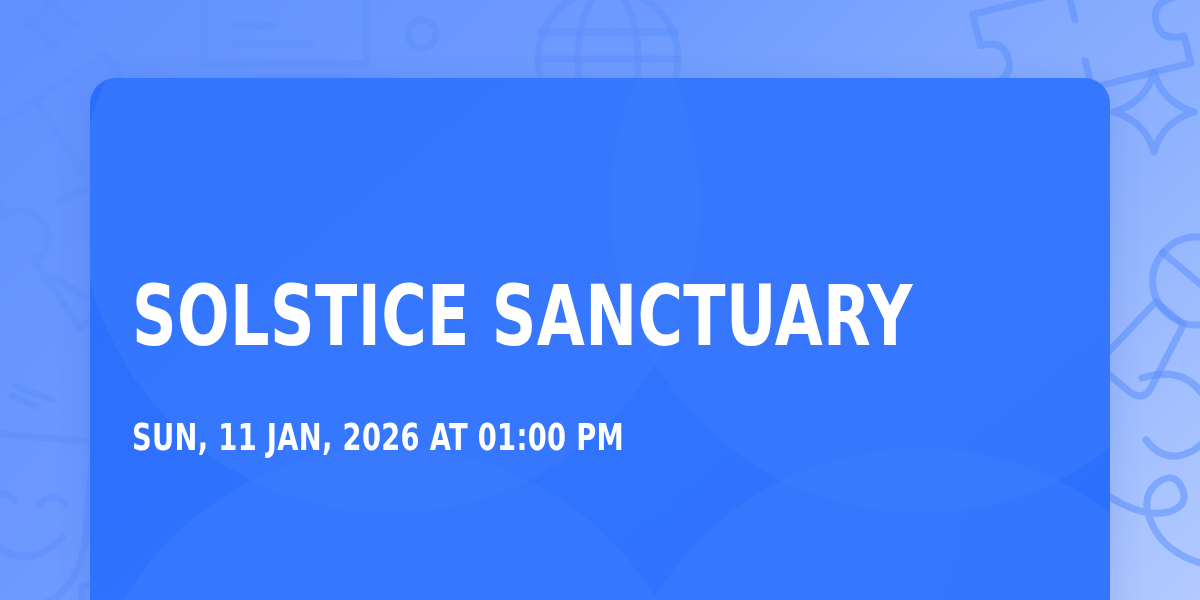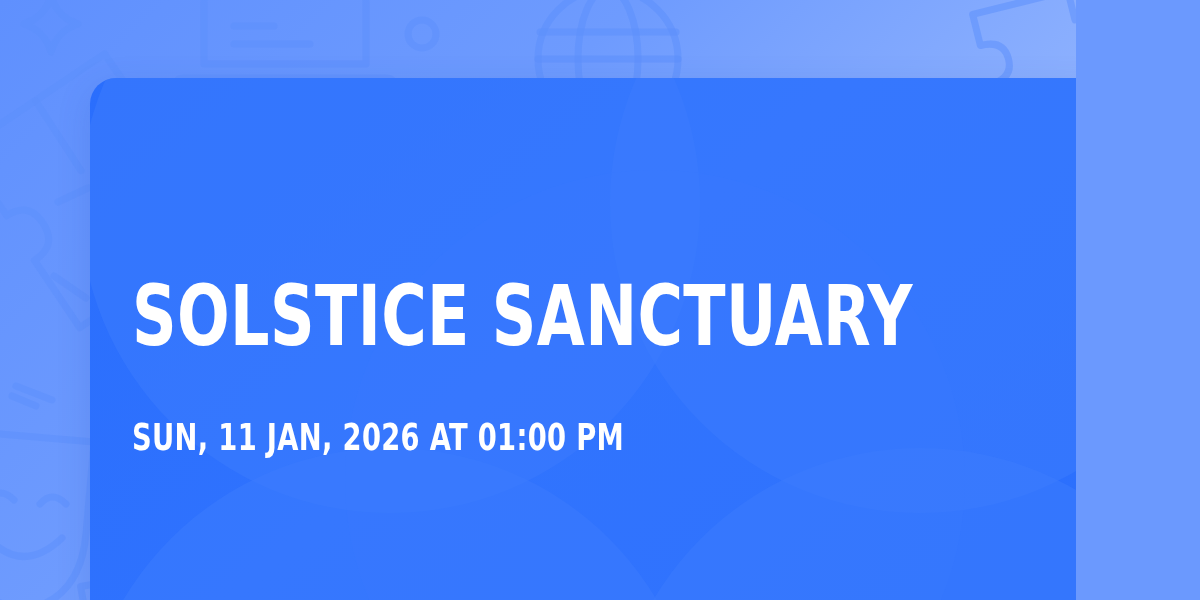--- a/index.html
+++ b/index.html
@@ -10,21 +10,21 @@
     overflow:hidden;
   }
 
   body {
     font-family:"Liberation Sans", sans-serif;
     background:#6b99fe;
   }
 
   #banner {
     position:relative;
-    width:1076px;
+    width:1200px;
     height:600px;
     overflow:hidden;
     background:linear-gradient(135deg, #5f90fe 0%, #6e9bfe 38%, #8fb2fe 72%, #b2caff 100%);
   }
 
   
   #bg-pattern {
     position:absolute;
     inset:0;
     pointer-events:none;

